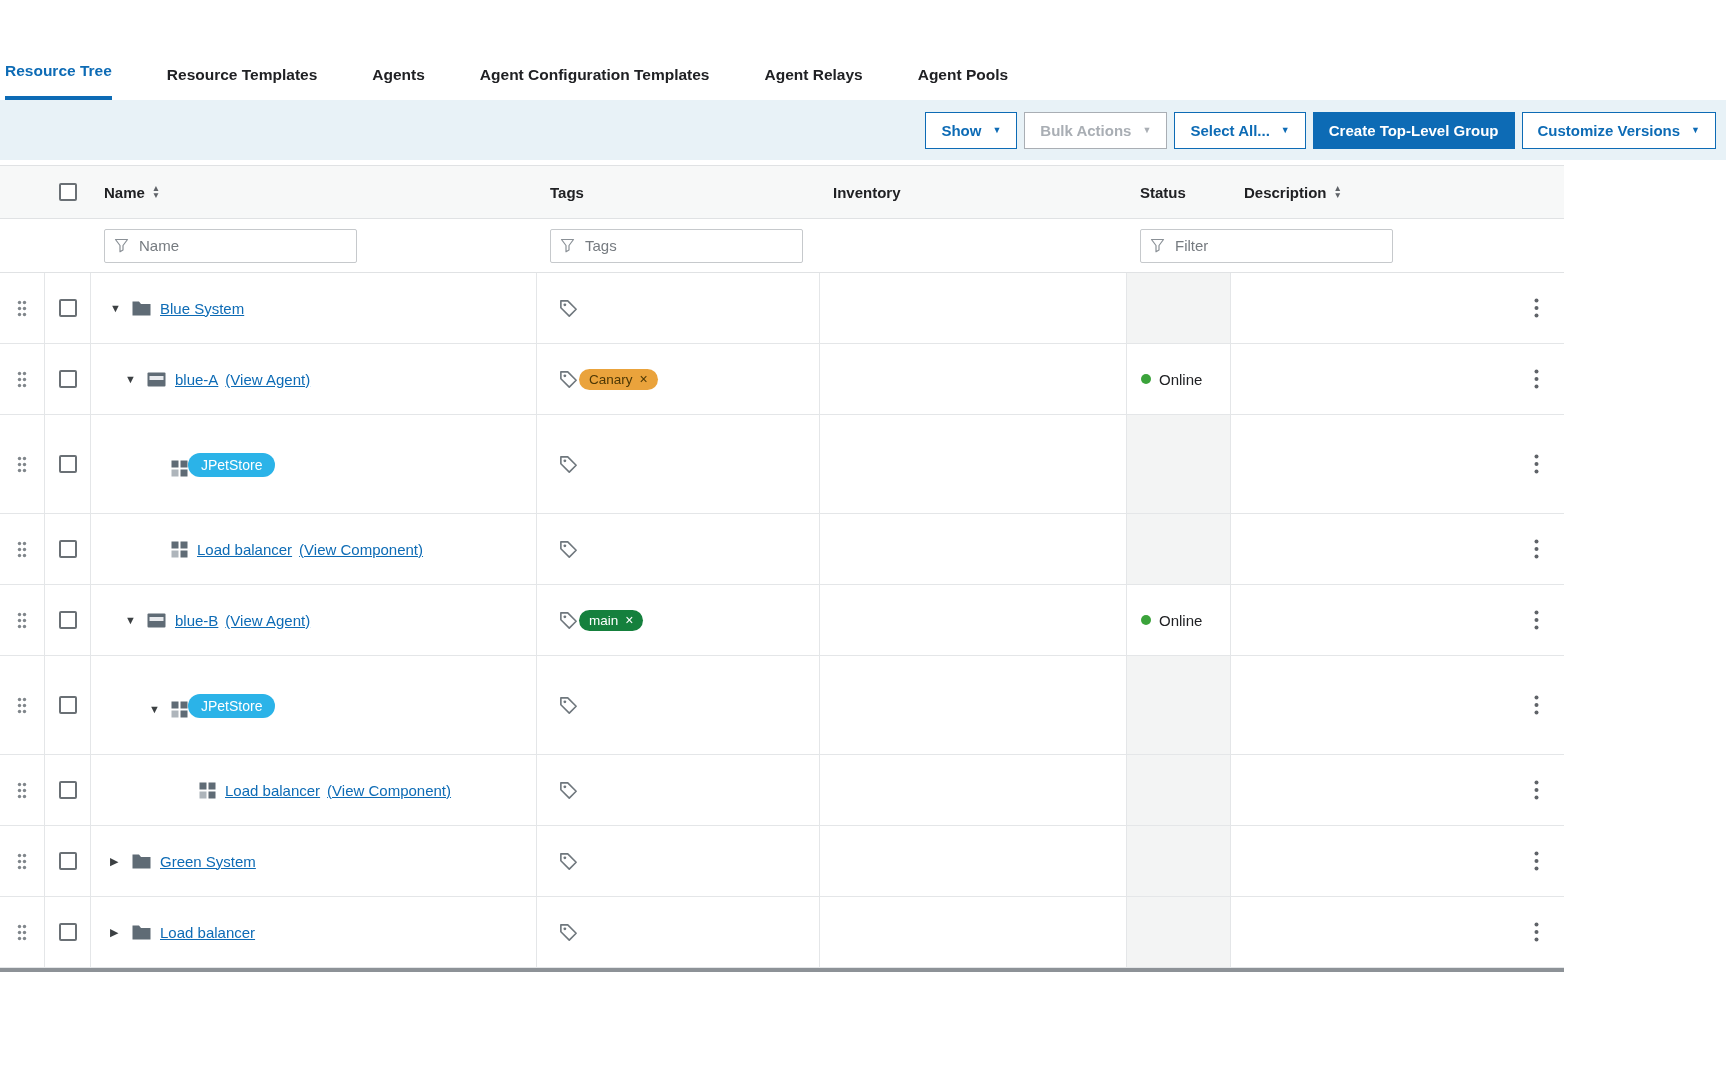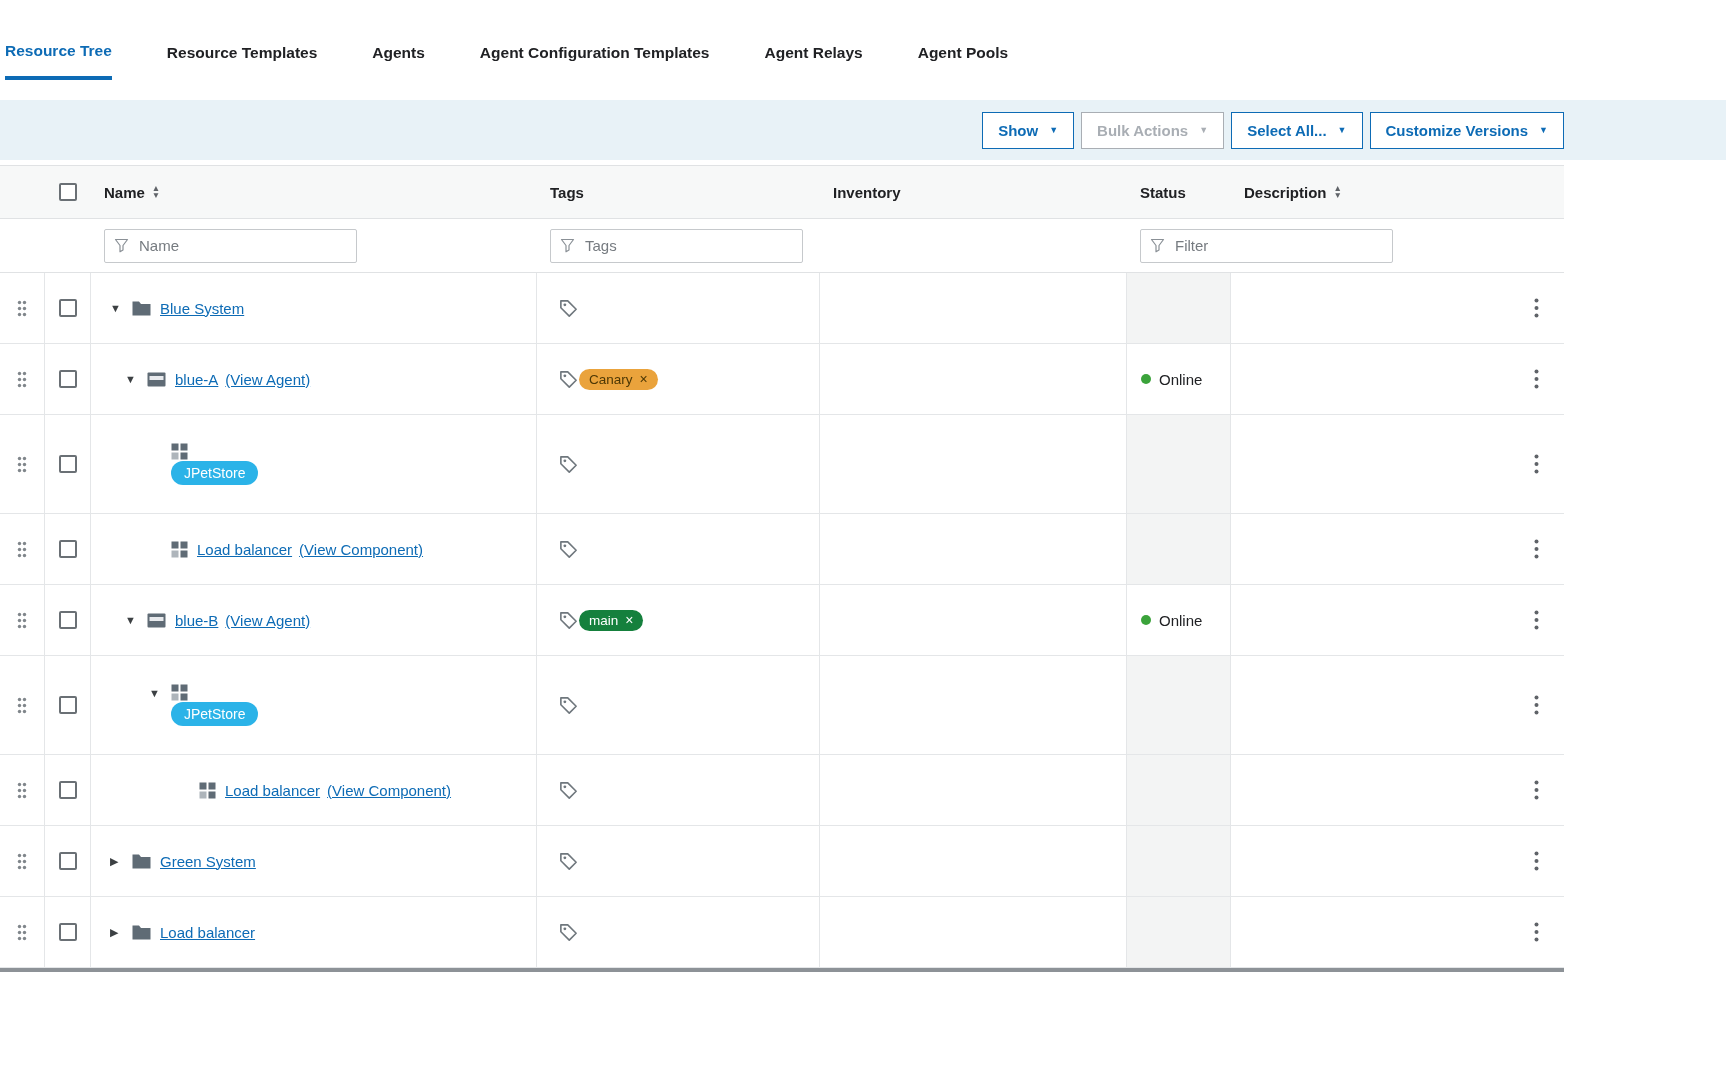--- a/index.html
+++ b/index.html
@@ -5,27 +5,27 @@
   * { box-sizing: border-box; margin: 0; padding: 0; }
   html, body { width: 1726px; height: 1072px; }
   body {
     font-family: "Liberation Sans", sans-serif;
     background: #fff; color: #202124; overflow: hidden;
     --accent: #0d6bb5; --band: #e8f2f7; --status-green: #3ba33b;
     --shade: #f3f4f4; --pill-blue: #2bb3e8;
   }
 
   
-  .tabs { display: flex; gap: 55px; padding: 21px 0 0 5px; height: 100px; align-items: center; }
+  .tabs { display: flex; gap: 55px; padding: 21px 0 0 5px; height: 100px; align-items: flex-end; }
   .tab { font-size: 15.5px; font-weight: 700; color: #202124; padding-bottom: 16px; cursor: pointer; white-space: nowrap; }
   .tab.active { color: var(--accent); border-bottom: 4px solid var(--accent); }
 
   
   .toolbar-band { background: var(--band); height: 60px; display: flex; align-items: center; }
-  .toolbar { width: 1564px; display: flex; justify-content: flex-end; gap: 7px; }
+  .toolbar { width: 1716px; display: flex; justify-content: flex-end; gap: 7px; }
   .btn { height: 37px; padding: 0 15px; font-family: "Liberation Sans", sans-serif; font-size: 15px; font-weight: 700;
          background: #fff; border: 1px solid var(--accent); color: var(--accent);
          display: inline-flex; align-items: center; gap: 11px; cursor: pointer; white-space: nowrap; }
   .btn .dd { font-size: 9px; }
   .btn.disabled { border-color: #a9aeb4; color: #a9aeb4; }
   .btn.primary { background: var(--accent); color: #fff; }
 
   
   .table { width: 1564px; margin-top: 5px; border-top: 1px solid #e0e2e4; }
   .thead, .tfilter, .trow { display: grid; grid-template-columns: 45px 46px 446px 283px 307px 104px 277px 56px; }
@@ -50,21 +50,21 @@
   .drag { cursor: grab; line-height: 0; padding: 4px 2px; }
   .kebab { cursor: pointer; line-height: 0; padding: 4px 6px; }
 
   .checkbox { width: 18px; height: 18px; border: 2px solid #6a7075; border-radius: 2px; background: #fff; display: inline-block; cursor: pointer; }
 
   .name-cell { font-size: 15px; }
   .caret { width: 22px; margin-left: -22px; color: #3c4043; font-size: 11px; cursor: pointer; flex: none; }
   .ricon { margin-right: 9px; line-height: 0; flex: none; }
   .rlink { color: var(--accent); text-decoration: underline; cursor: pointer; white-space: nowrap; }
   .rlink.action { margin-left: 7px; }
-  .stack { display: flex; flex-direction: column; align-items: flex-start; }
+  .stack { display: flex; flex-direction: row; align-items: flex-end; }
   .stack .icon-line { display: flex; align-items: center; }
   .stack .ricon { margin-right: 0; }
   .pill { background: var(--pill-blue); color: #fff; border-radius: 13px; padding: 4px 13px; font-size: 14px; margin-top: 1px; cursor: pointer; }
 
   .tags-cell { padding-left: 21px; }
   .tagicon { line-height: 0; flex: none; }
   .chip { display: inline-flex; align-items: center; gap: 7px; border-radius: 12px; padding: 3px 10px; font-size: 13.5px; cursor: pointer; }
   .chip-x { font-size: 14px; line-height: 1; cursor: pointer; }
 
   .status-cell { padding-left: 14px; gap: 8px; font-size: 15px; }
@@ -92,20 +92,23 @@
       <span class="dd">▼</span>
     </button>
     <button class="btn disabled">
       <span>Bulk Actions</span>
       <span class="dd">▼</span>
     </button>
     <button class="btn">
       <span>Select All...</span>
       <span class="dd">▼</span>
     </button>
+    <button class="btn primary">
+      <span>Create Top-Level Group</span>
+    </button>
     <button class="btn">
       <span>Customize Versions</span>
       <span class="dd">▼</span>
     </button>
   </div>
 </div>
 
 <div class="table">
   <div class="thead">
     <div class="hcell"></div>

